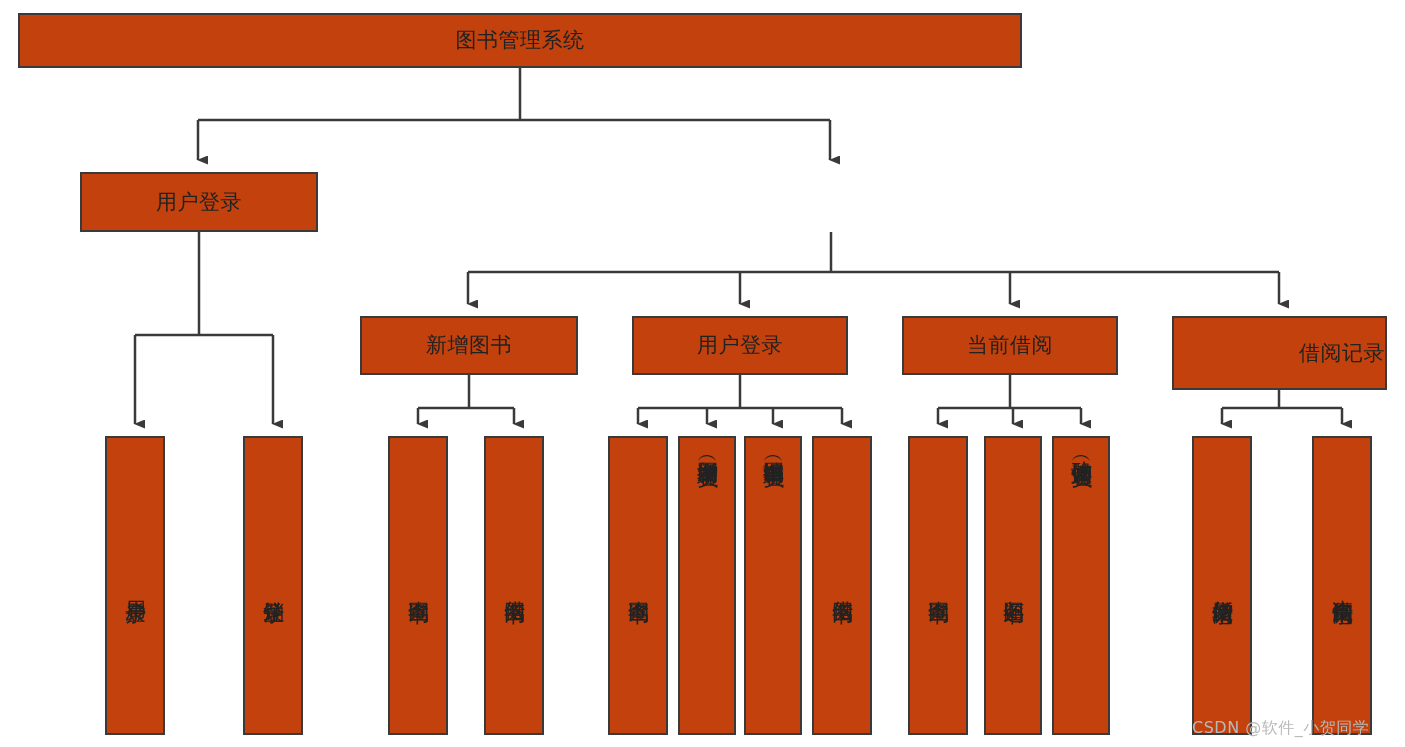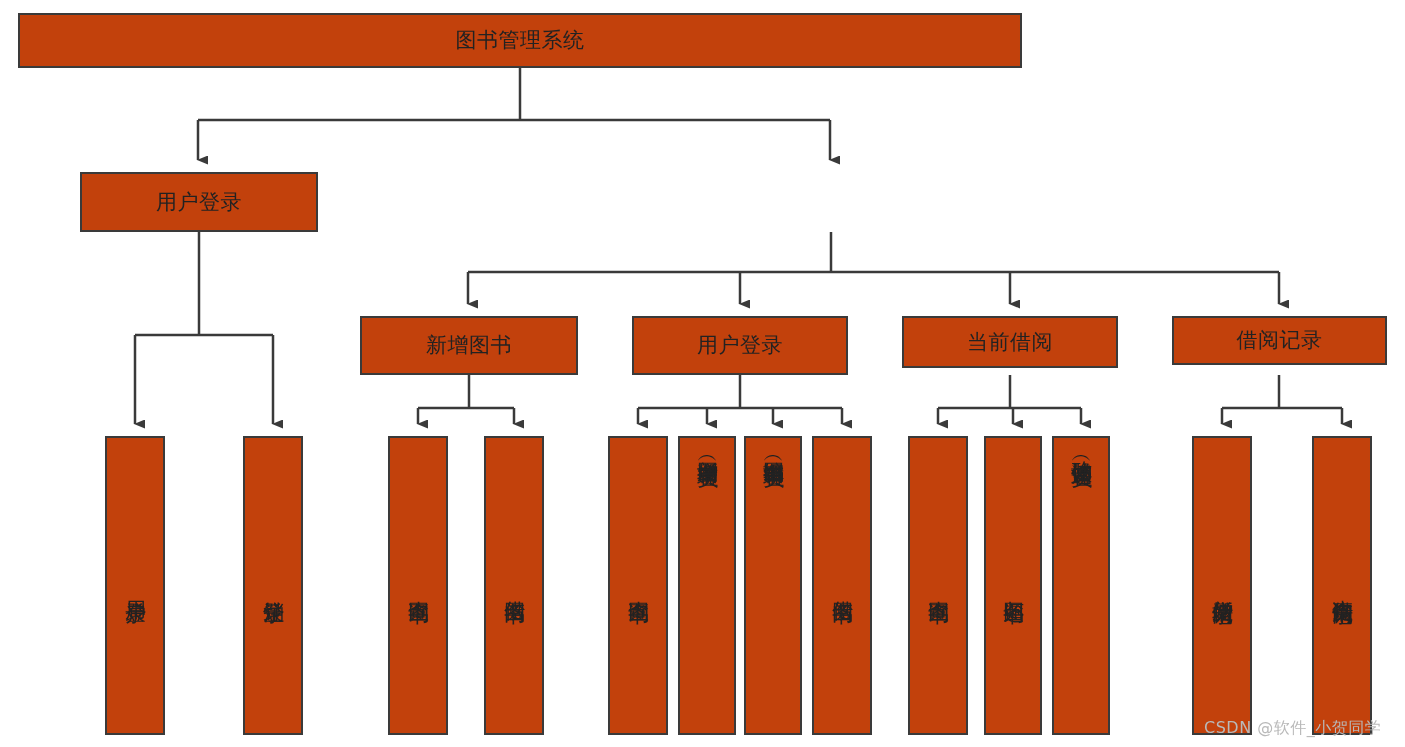--- a/index.html
+++ b/index.html
@@ -134,24 +134,24 @@
   <div class="node horiz" style="left:80px; top:172px; width:238px; height:60px;">
     <span class="node-label">用户登录</span>
   </div>
 
   <div class="node horiz" style="left:360px; top:316px; width:218px; height:59px;">
     <span class="node-label">新增图书</span>
   </div>
   <div class="node horiz" style="left:632px; top:316px; width:216px; height:59px;">
     <span class="node-label">用户登录</span>
   </div>
-  <div class="node horiz" style="left:902px; top:316px; width:216px; height:52px;">
+  <div class="node horiz" style="left:902px; top:316px; width:216px; height:59px;">
     <span class="node-label">当前借阅</span>
   </div>
-  <div class="node horiz" style="left:1172px; top:316px; width:215px; height:49px;">
+  <div class="node horiz" style="left:1172px; top:316px; width:215px; height:74px;justify-content:flex-end;">
     <span class="node-label">借阅记录</span>
   </div>
 
   <div class="node vert centered" style="left:105px; top:436px; width:60px; height:299px;">
     <span class="node-label">用户登录</span>
   </div>
   <div class="node vert centered" style="left:243px; top:436px; width:60px; height:299px;">
     <span class="node-label">注销登录</span>
   </div>
 
@@ -185,15 +185,15 @@
     <span class="node-label">确认归还（管理员）</span>
   </div>
 
   <div class="node vert centered" style="left:1192px; top:436px; width:60px; height:299px;">
     <span class="node-label">新增借阅记录</span>
   </div>
   <div class="node vert centered" style="left:1312px; top:436px; width:60px; height:299px;">
     <span class="node-label">查询借阅记录</span>
   </div>
 
-  <div class="watermark" style="left:1192px; top:718px;padding-left:12px;">CSDN @软件_小贺同学</div>
+  <div class="watermark" style="left:1192px; top:718px;">CSDN @软件_小贺同学</div>
 
 </div>
 
 </body></html>

